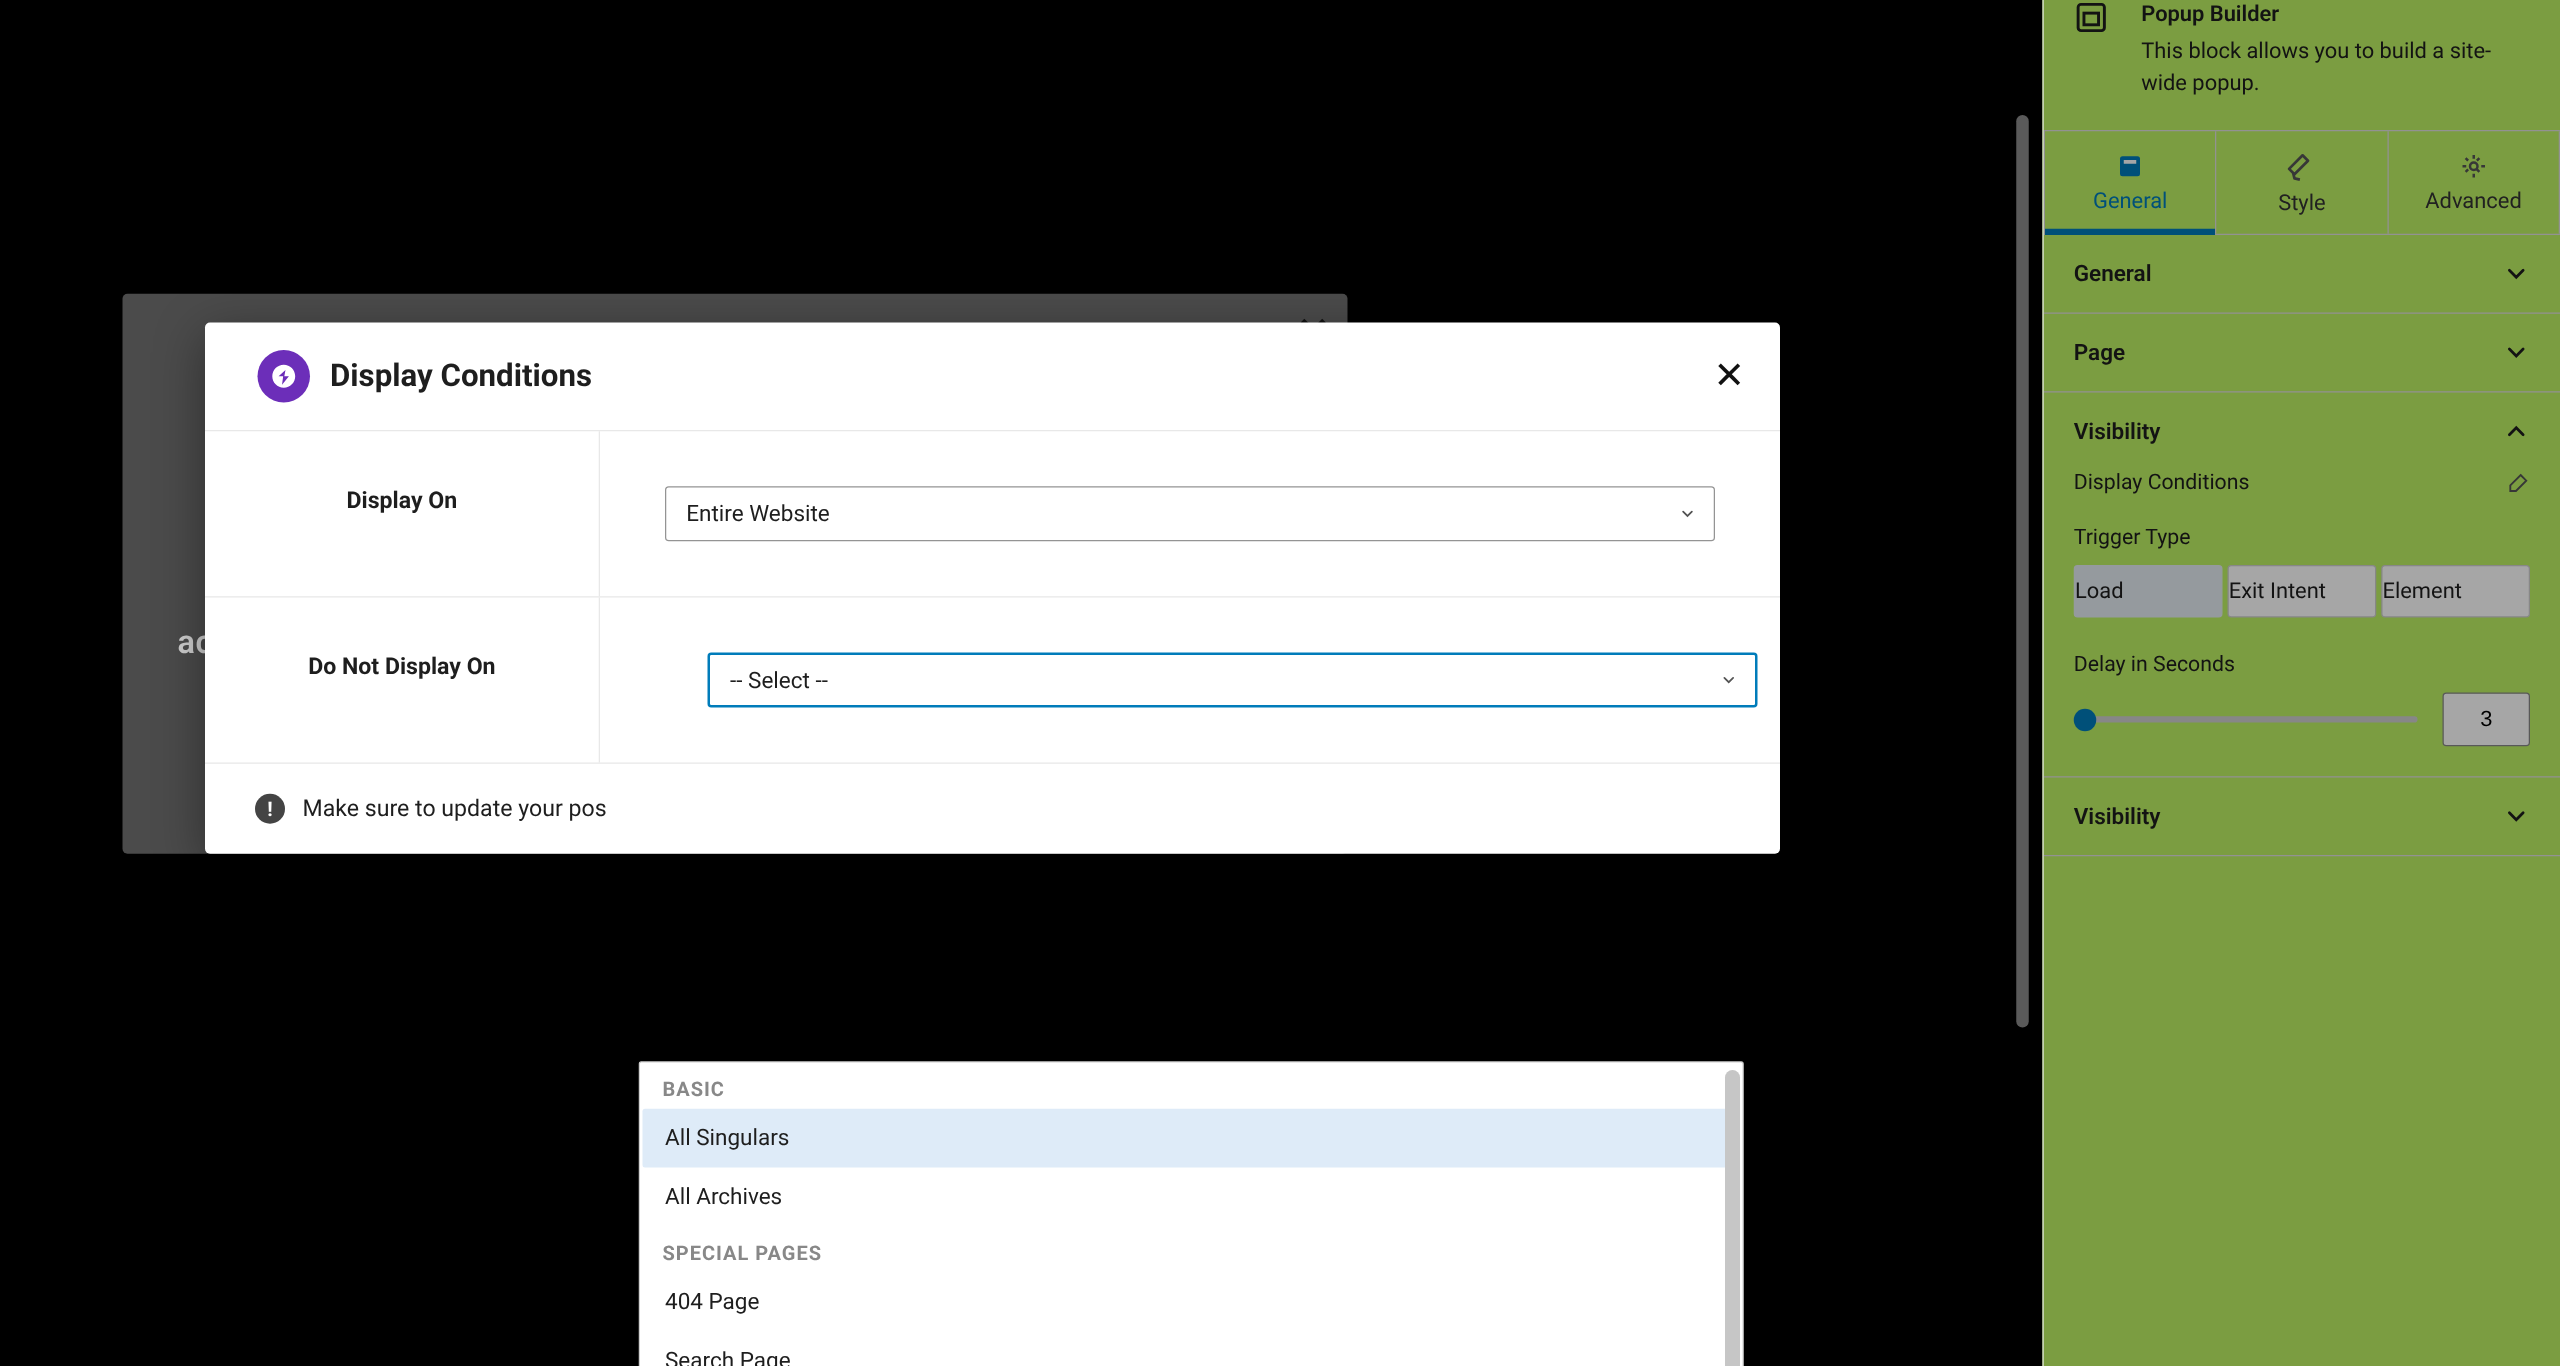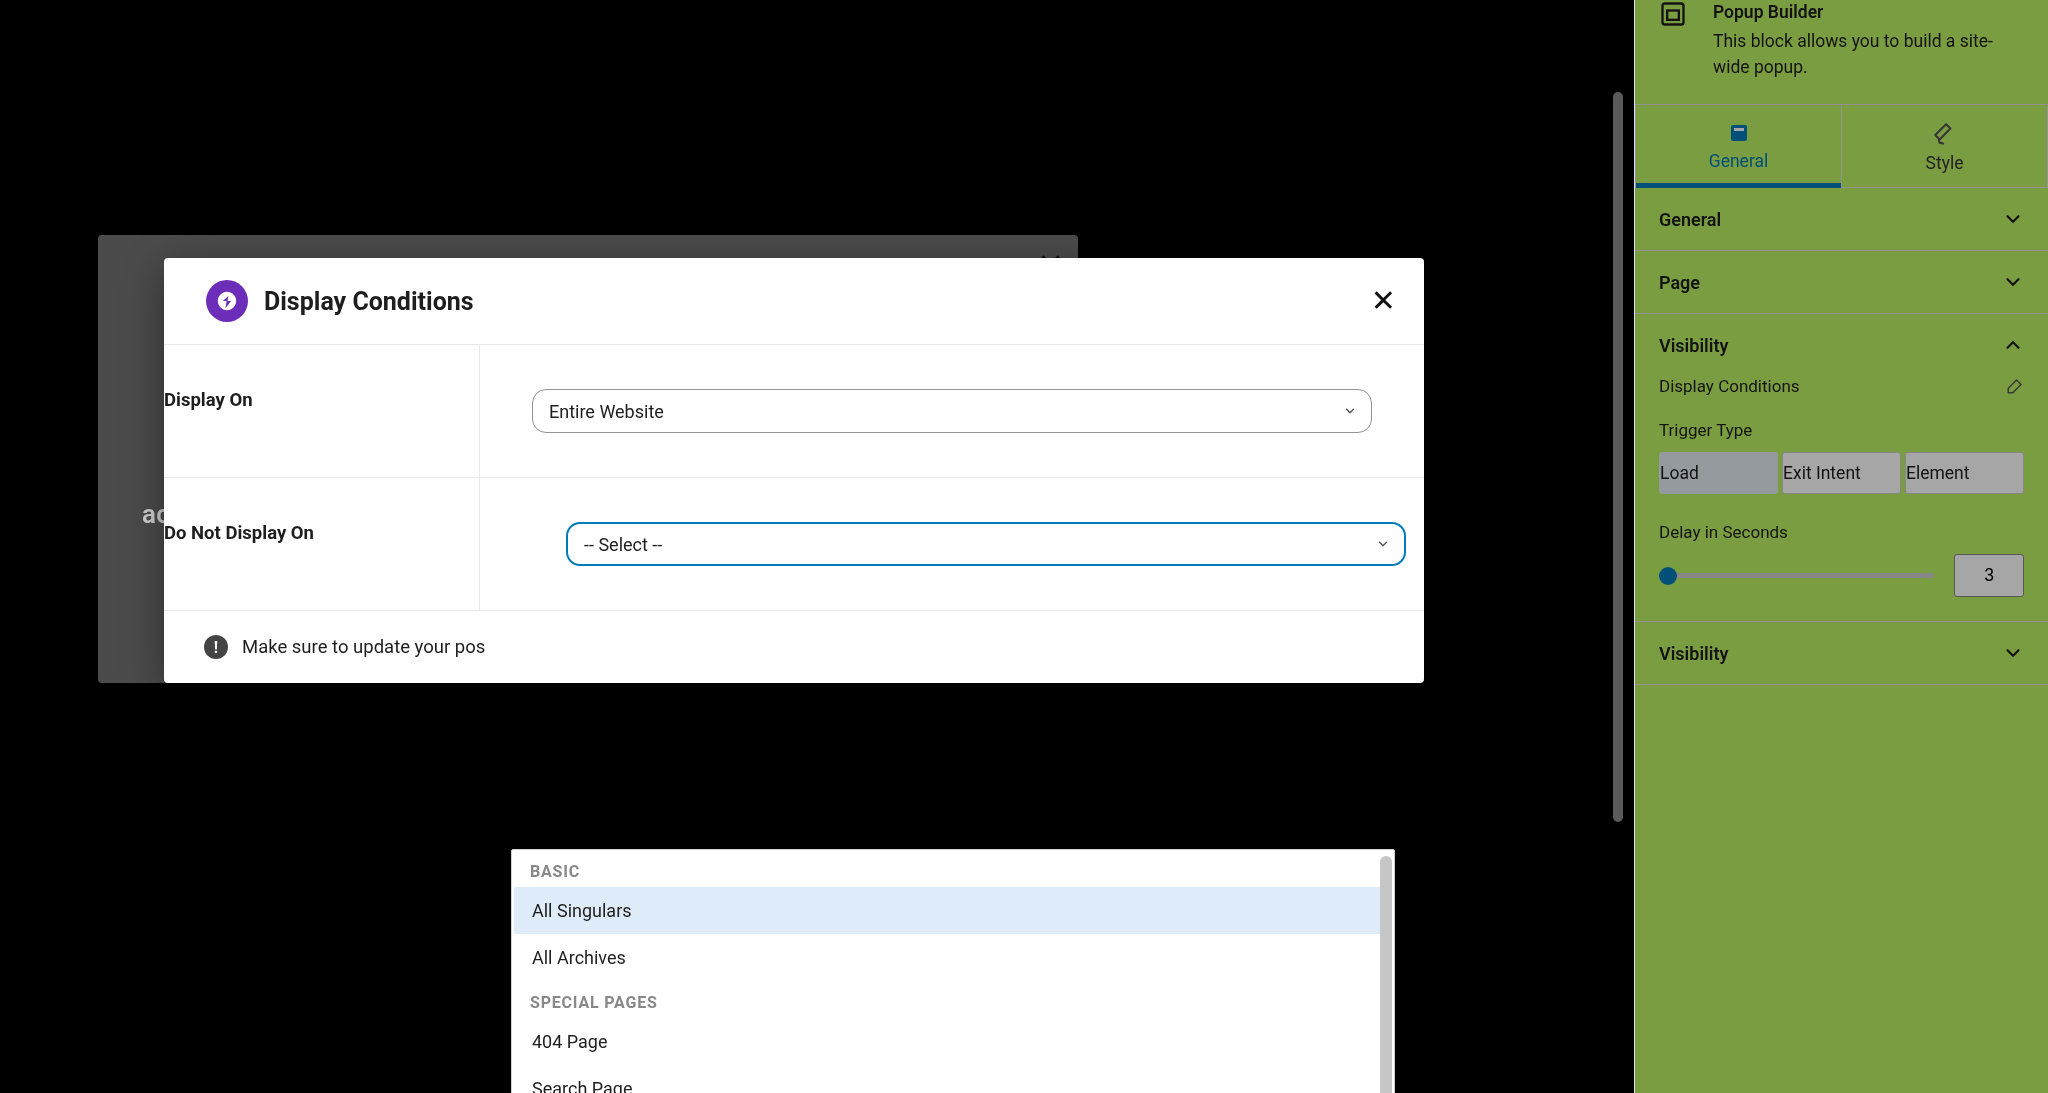--- a/index.html
+++ b/index.html
@@ -215,35 +215,36 @@
 
   .modal-body { }
 
   .cond-row {
     display: flex;
     border-bottom: 1px solid #e8e8e8;
   }
   .cond-label {
     width: 316px;
     padding: 44px 0;
+    text-align: center;
     font-size: 18.5px;
     font-weight: 700;
     color: #1e1e1e;
     border-right: 1px solid #e8e8e8;
   }
   .cond-field {
     flex: 1;
     padding: 44px 52px;
   }
 
   .select-box {
     width: 100%;
     height: 44px;
     border: 1px solid #949494;
-    border-radius: 14px;
+    border-radius: 3px;
     background: #fff;
     display: flex;
     align-items: center;
     justify-content: space-between;
     padding: 0 14px 0 16px;
     cursor: pointer;
     font-size: 18px;
     color: #1e1e1e;
   }
   .select-box.focused {
@@ -394,20 +395,29 @@
           <rect x="7" y="7" width="10" height="3" fill="#fff"></rect>
         </svg>
       <span>General</span>
     </div>
     <div class="tab">
       <svg width="26" height="26" viewBox="0 0 24 24" fill="none">
           <path d="M13 3 3 13l4 4 10-10-4-4Zm-7 13 1 4 4 1" stroke="#555" stroke-width="2" stroke-linejoin="round"></path>
         </svg>
       <span>Style</span>
     </div>
+    <div class="tab">
+      <div class="gear-wrap">
+        <svg width="24" height="24" viewBox="0 0 24 24" fill="none">
+            <circle cx="12" cy="12" r="3" stroke="#555" stroke-width="2"></circle>
+            <path d="M12 3v3m0 12v3m9-9h-3M6 12H3m13.5-6.5-2 2m-7 7-2 2m0-11 2 2m7 7 2 2" stroke="#555" stroke-width="2"></path>
+          </svg>
+      </div>
+      <span>Advanced</span>
+    </div>
   </div>
 
   <div class="panel">
     <div class="panel-header">
       <span>General</span>
       <svg class="chev" width="22" height="22" viewBox="0 0 24 24">
           <path d="m6 9 6 6 6-6" stroke="#1e1e1e" stroke-width="2.4" fill="none" stroke-linecap="round"></path>
         </svg>
     </div>
   </div>

